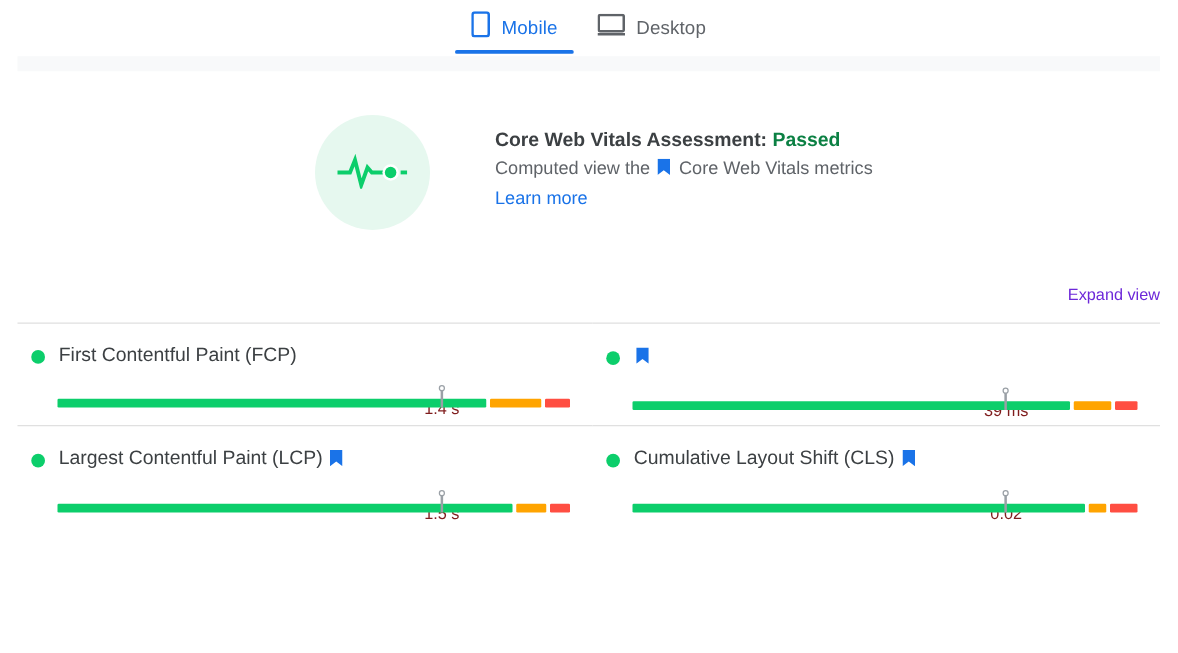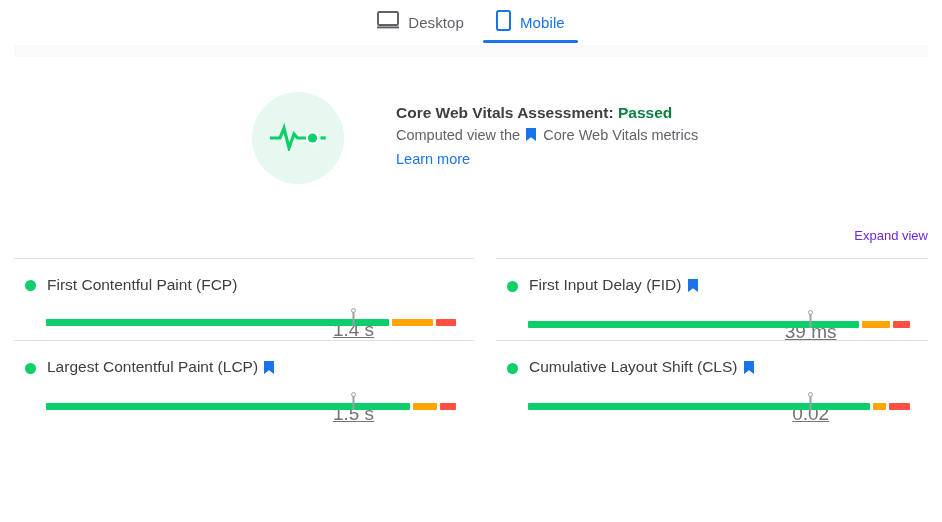--- a/index.html
+++ b/index.html
@@ -118,21 +118,20 @@
     font-size: 13px;
     color: #6d28d9;
     cursor: pointer;
   }
 
   
   .metrics {
     margin-top: 15px;
     display: grid;
     grid-template-columns: 460px 1fr;
-    column-gap: 22px;
     padding: 0 14px;
   }
   .metric {
     border-top: 1px solid #e0e0e0;
     padding-top: 17px;
     padding-bottom: 12px;
     box-sizing: border-box;
   }
   .metric-head {
     display: flex;
@@ -152,27 +151,26 @@
     white-space: nowrap;
   }
   .bm-inline { margin-left: 2px; vertical-align: -2px; }
 
   .gauge {
     margin-top: 6px;
     padding: 0 18px 0 32px;
     position: relative;
   }
   .gauge-value {
-    font-size: 19px;
-    color: #737373;
+    font-size: 13px;
+    color: #7f1d1d;
     position: absolute;
     transform: translateX(-50%);
     top: 0;
     white-space: nowrap;
-    text-decoration: underline;
   }
   .gauge-track {
     margin-top: 25px;
     height: 7px;
     display: flex;
     gap: 3px;
     position: relative;
   }
   .seg { height: 7px; border-radius: 1px; }
   .seg.good { background: #0cce6b; }
@@ -207,38 +205,38 @@
     border: 1.4px solid #9aa0a6;
     background: #ffffff;
     box-sizing: border-box;
   }
 </style>
 </head>
 <body>
 
 <div class="tabbar">
 
+  <div class="tab active">
+    <span class="icon-mobile">
+      <svg width="15" height="21" viewBox="0 0 15 21">
+        <rect x="1" y="1" width="13" height="19" rx="1.8" fill="none" stroke="#1a73e8" stroke-width="2"></rect>
+      </svg>
+    </span>
+    <span class="tab-label">Mobile</span>
+    <span class="tab-underline"></span>
+  </div>
+
   <div class="tab inactive">
     <span class="icon-desktop">
       <svg width="22" height="18" viewBox="0 0 22 18">
         <rect x="1" y="1" width="20" height="13" rx="1.2" fill="none" stroke="#5f6368" stroke-width="2"></rect>
         <rect x="0" y="15.4" width="22" height="2" fill="#5f6368"></rect>
       </svg>
     </span>
     <span class="tab-label">Desktop</span>
-  </div>
-
-  <div class="tab active">
-    <span class="icon-mobile">
-      <svg width="15" height="21" viewBox="0 0 15 21">
-        <rect x="1" y="1" width="13" height="19" rx="1.8" fill="none" stroke="#1a73e8" stroke-width="2"></rect>
-      </svg>
-    </span>
-    <span class="tab-label">Mobile</span>
-    <span class="tab-underline"></span>
   </div>
 
 </div>
 
 <div class="grey-band"></div>
 
 <div class="assessment">
 
   <div class="pulse-circle">
     <span>
@@ -295,21 +293,20 @@
           <span class="head"></span>
         </span>
       </div>
     </div>
   </div>
 
   <div class="metric">
     <div class="metric-head">
       <span class="dot" style="background: rgb(12, 206, 107);"></span>
       <span class="metric-name">
-        <span>First Input Delay (FID)</span>
         <span class="bm-inline">
           <svg width="10" height="13" viewBox="0 0 10 13">
             <path d="M0 0 H10 V13 L5 9.2 L0 13 Z" fill="#1a73e8"></path>
           </svg>
         </span>
       </span>
     </div>
     <div class="gauge">
       <span class="gauge-value" style="left: calc(74% - 5px);">39 ms</span>
       <div class="gauge-track">

